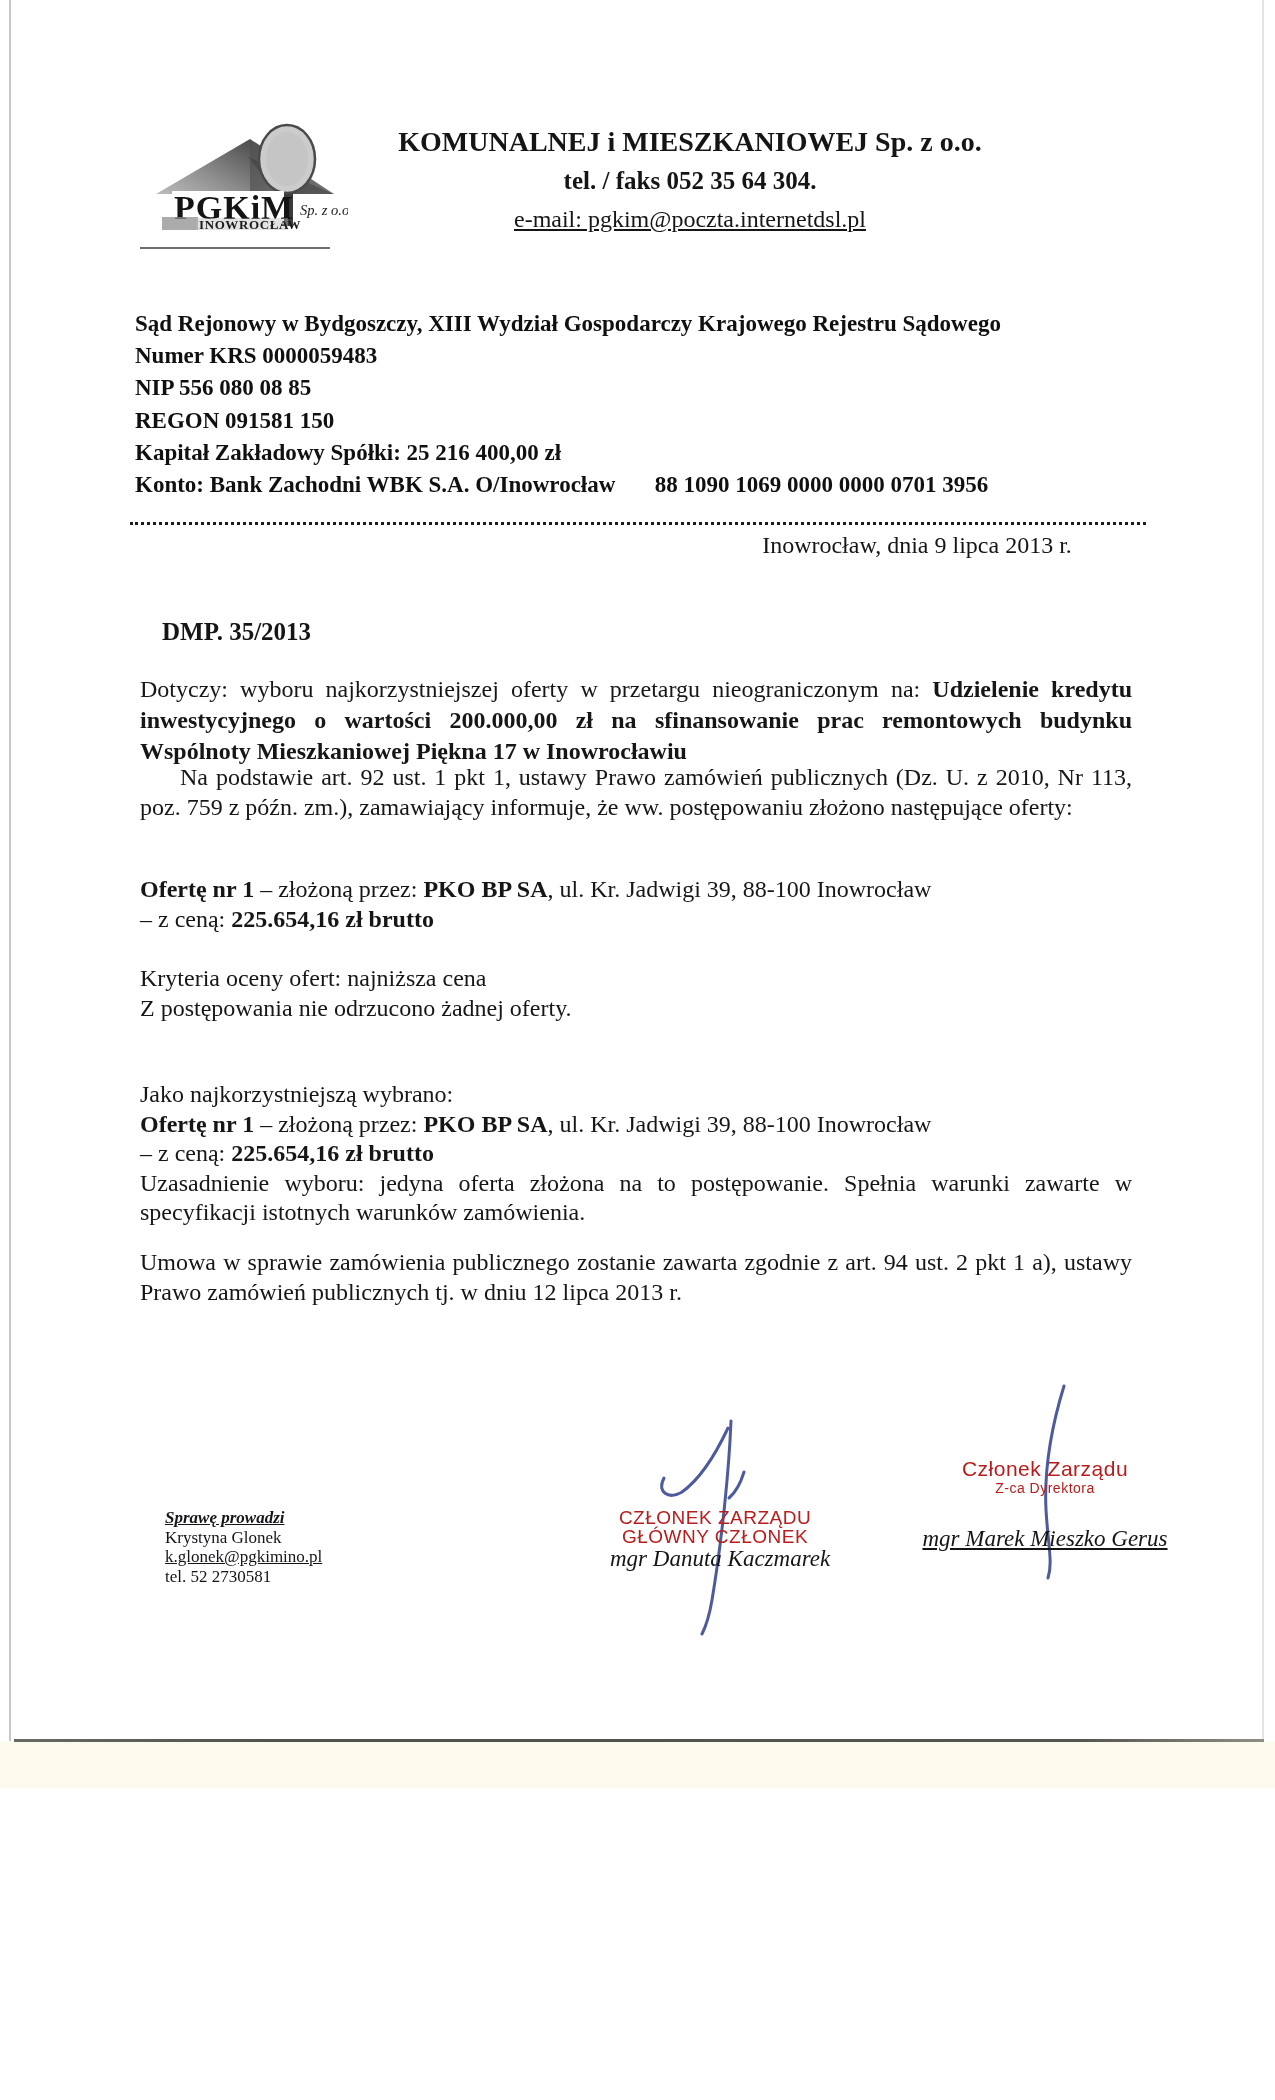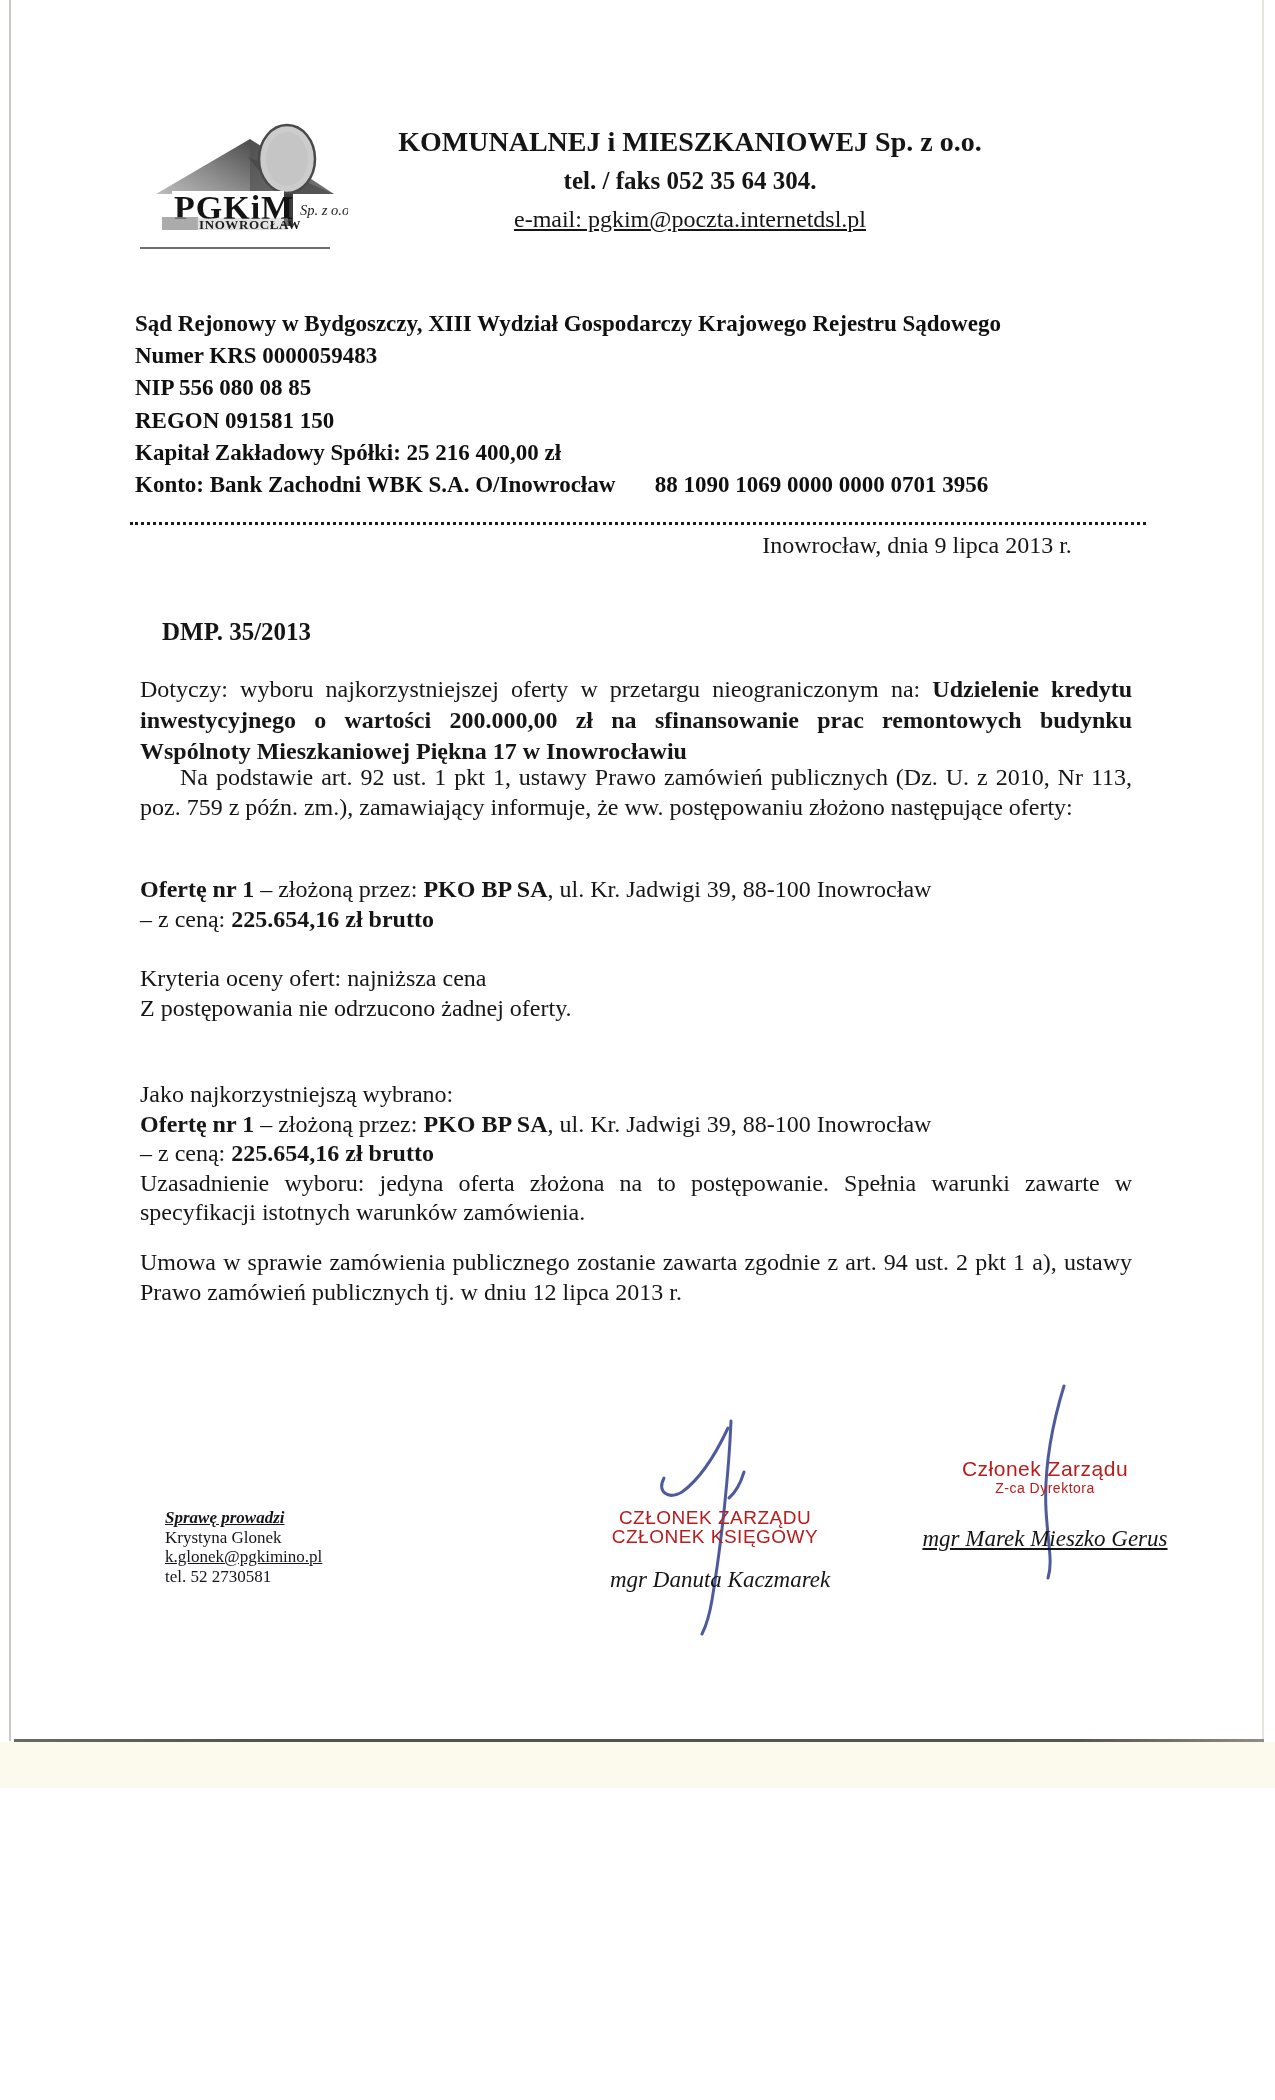--- a/index.html
+++ b/index.html
@@ -135,22 +135,22 @@
 </svg>
 
 <div class="abs sans center" style="left:920px;top:1458px;width:250px;">
   <div class="sig-title-caps" style="font-size:21px;line-height:21px;">Członek Zarządu</div>
   <div class="sig-title-caps" style="font-size:14px;line-height:19px;">Z-ca Dyrektora</div>
   <div class="serif it" style="font-size:23px;margin-top:28px;white-space:nowrap;text-decoration:underline;">mgr Marek Mieszko Gerus</div>
 </div>
 
 <div class="abs sans center" style="left:610px;top:1508px;width:210px;">
   <div class="sig-title-caps">CZŁONEK ZARZĄDU</div>
-  <div class="sig-title-caps">CZŁONEK KSIĘGOWY</div>
-  <div class="serif it" style="font-size:23px;margin-top:21px;white-space:nowrap;">mgr Danuta Kaczmarek</div>
+  <div class="sig-title-caps">GŁÓWNY CZŁONEK</div>
+  <div class="serif it" style="font-size:23px;white-space:nowrap;">mgr Danuta Kaczmarek</div>
 </div>
 
 <div class="abs serif" style="left:165px;top:1508px;width:260px;">
   <div class="handler-line b it u">Sprawę prowadzi</div>
   <div class="handler-line">Krystyna Glonek</div>
   <div class="handler-line"><span class="u">k.glonek@pgkimino.pl</span></div>
   <div class="handler-line">tel. 52 2730581</div>
 </div>
 
 </body></html>

